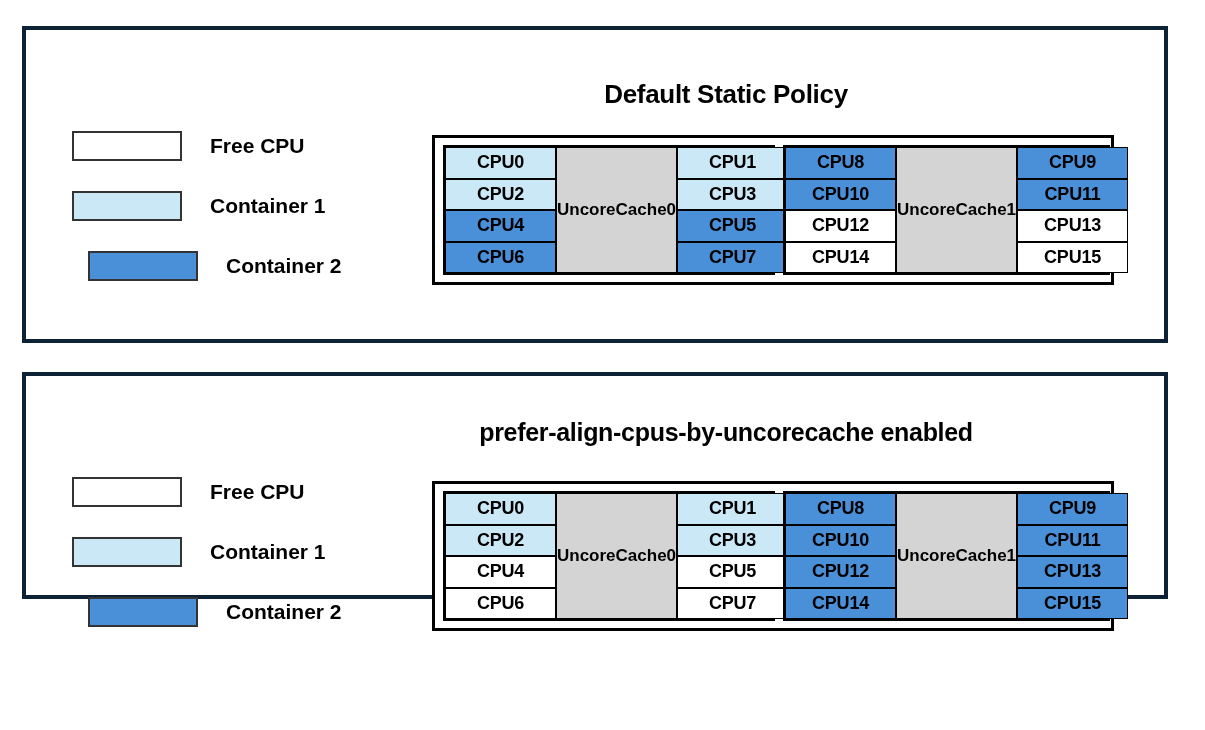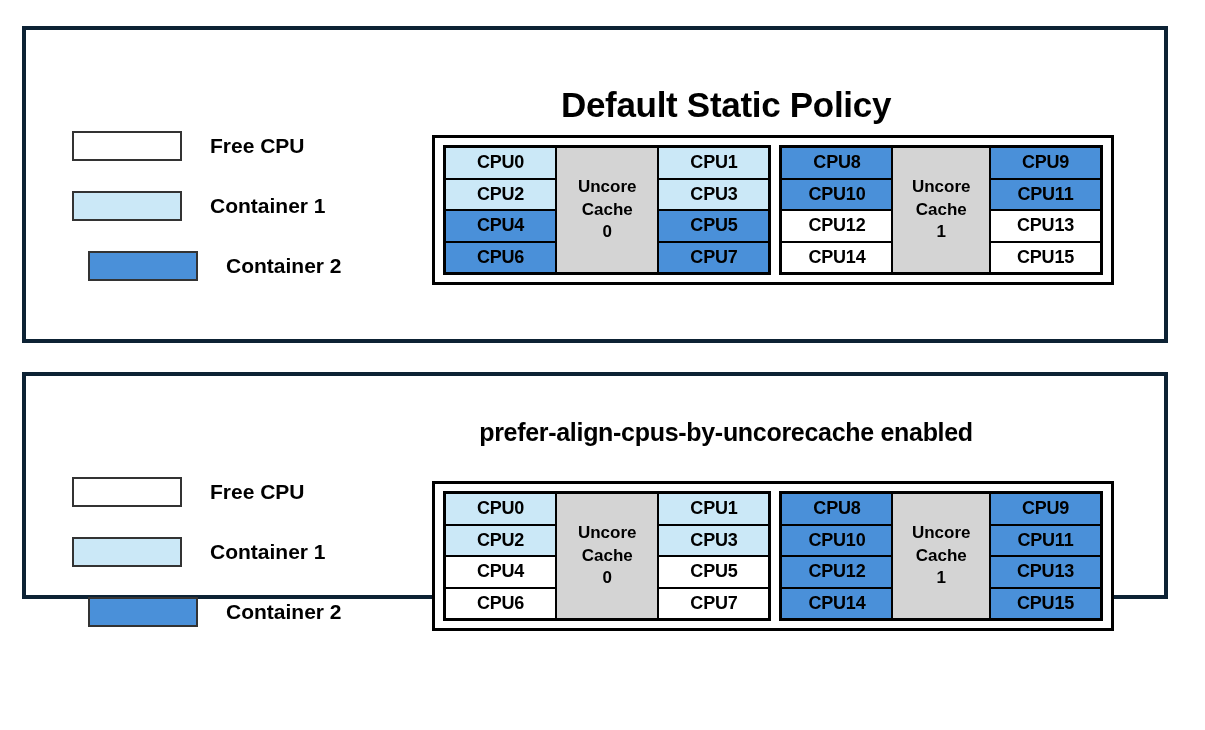--- a/index.html
+++ b/index.html
@@ -22,25 +22,25 @@
     width: 1146px;
     border: 4px solid #0d2234;
     box-sizing: border-box;
     background: #ffffff;
   }
   #panel-1 { top: 26px;  height: 317px; }
   #panel-2 { top: 372px; height: 227px; }
 
   .panel-title {
     position: absolute;
-    top: 55px;
+    top: 49px;
     left: 330px;
     width: 740px;
     text-align: center;
-    font-size: 35px;
+    font-size: 26px;
     font-weight: bold;
     color: #000000;
     letter-spacing: -0.3px;
     white-space: nowrap;
   }
   #panel-2 .panel-title {
     font-size: 25px;
     top: 42px;
   }
 
@@ -116,21 +116,21 @@
     font-weight: bold;
     color: #000000;
     letter-spacing: -0.2px;
   }
   .cache-col {
     flex: 1 1 auto;
     background: #d4d4d4;
     border: 1.5px solid #000000;
     box-sizing: border-box;
     display: flex;
-    flex-direction: column;
+    flex-direction: row;
     align-items: center;
     justify-content: center;
     font-size: 17px;
     font-weight: bold;
     color: #000000;
     line-height: 1.32;
     text-align: center;
   }
 </style>
 </head>

